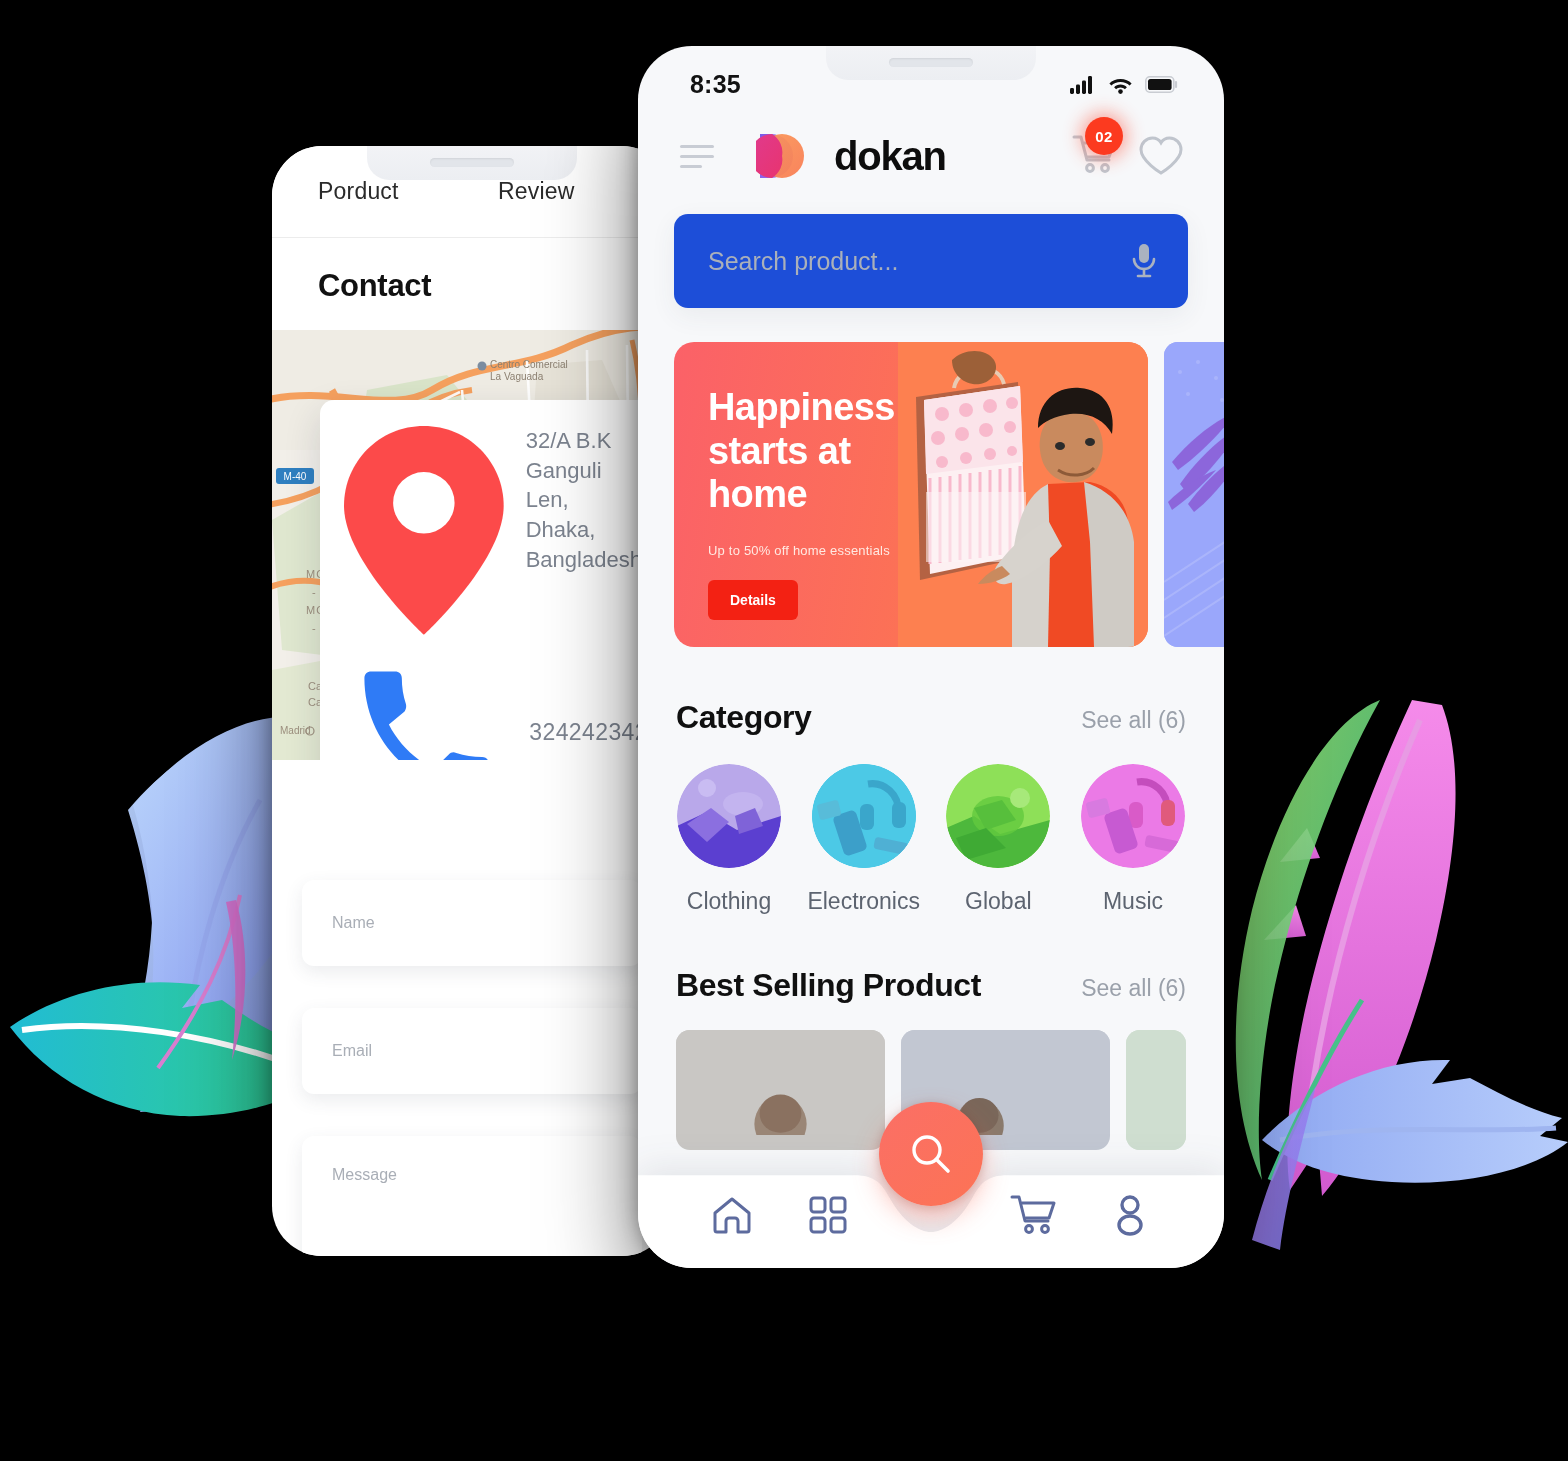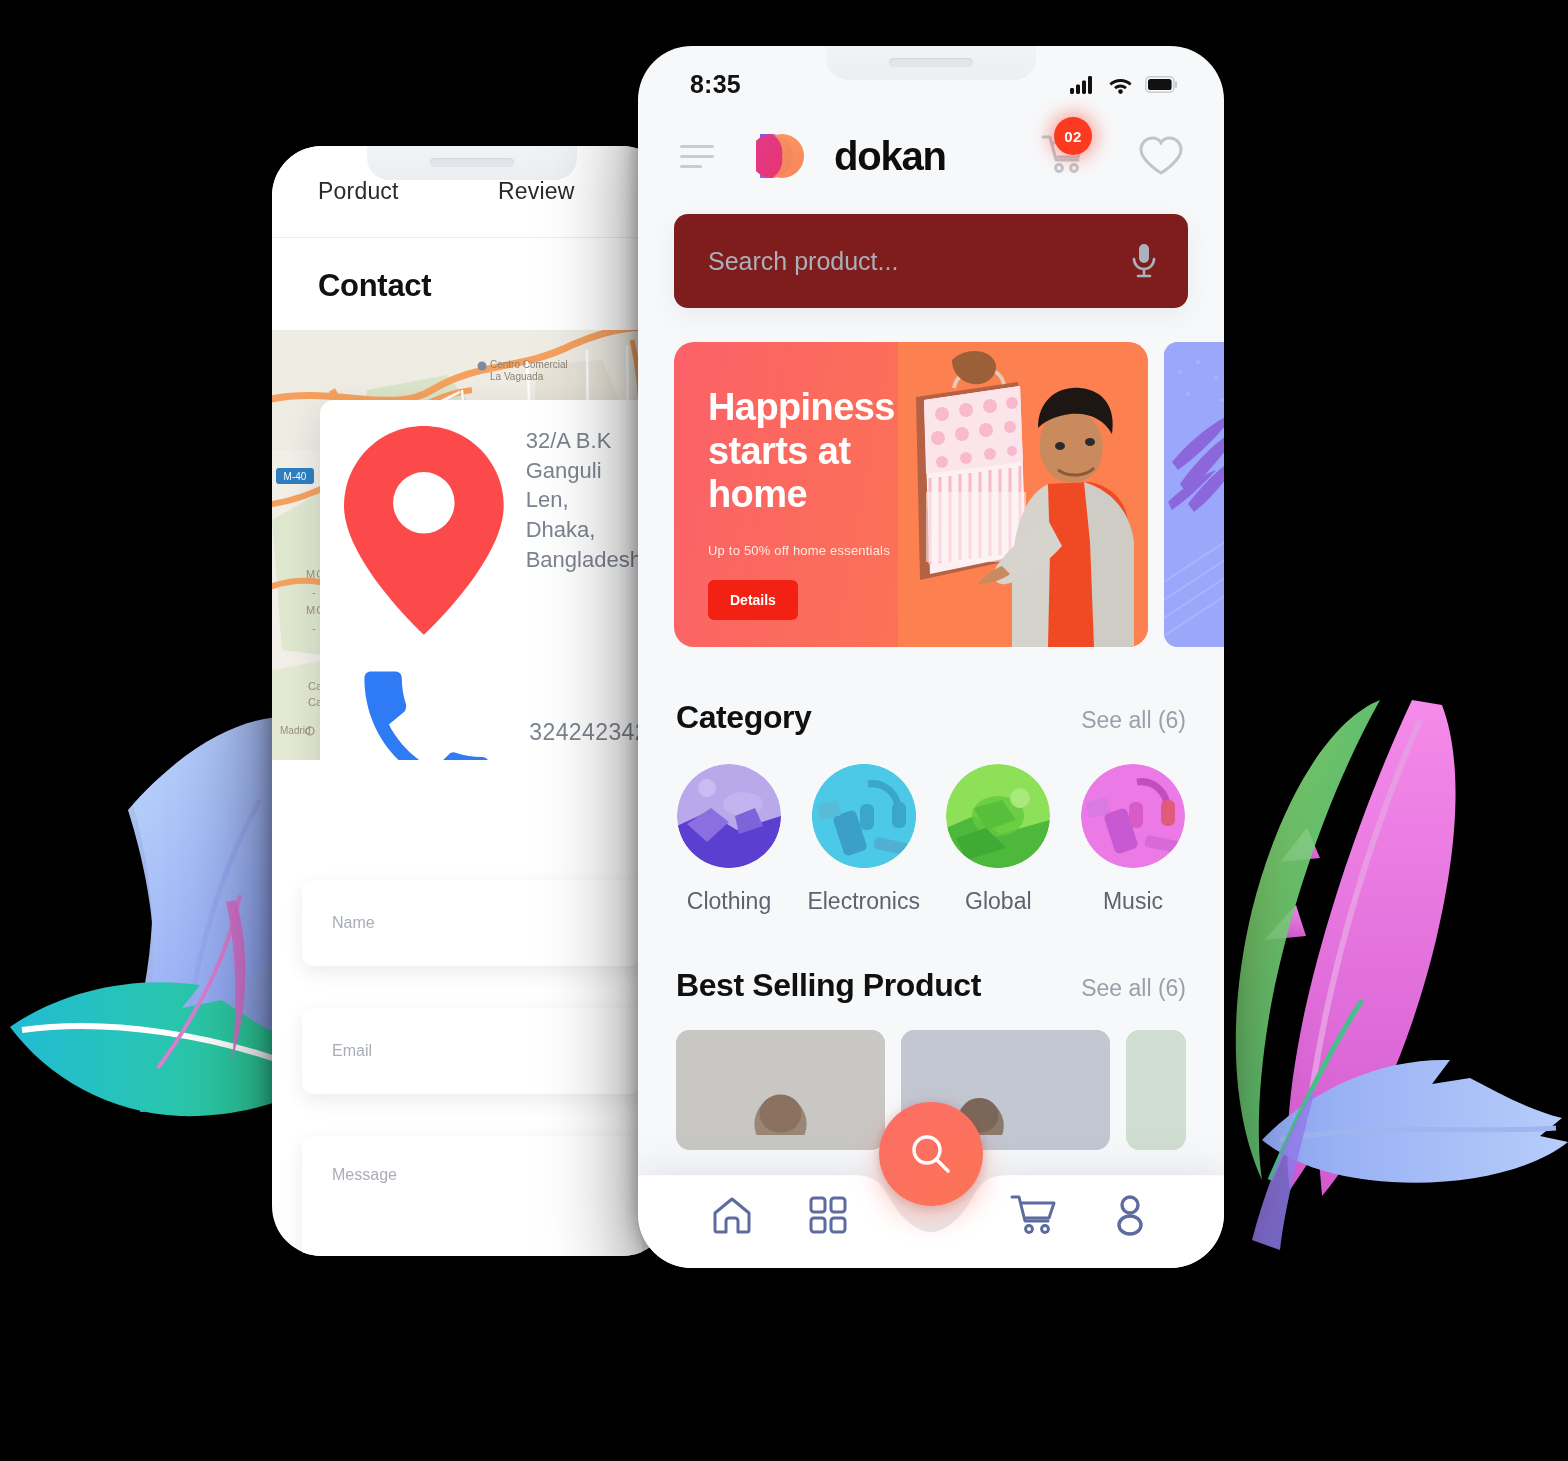--- a/index.html
+++ b/index.html
@@ -104,32 +104,32 @@
     padding: 18px 40px 14px 42px; height: 92px;
   }
   .hamburger { display: flex; flex-direction: column; gap: 7px; width: 34px; }
   .hamburger i { display: block; height: 3px; border-radius: 2px; background: #c8ccd4; }
   .hamburger i:nth-child(1) { width: 34px; }
   .hamburger i:nth-child(2) { width: 34px; }
   .hamburger i:nth-child(3) { width: 22px; }
   .brand { display: flex; align-items: center; gap: 26px; margin-left: 42px; }
   .brand-name { font-size: 40px; font-weight: 700; color: #0d0d0d; letter-spacing: -1.2px; }
   .appbar-spacer { flex: 1; }
-  .cart-wrap { position: relative; margin-right: 51px; }
+  .cart-wrap { position: relative; margin-right: 20px; }
   .cart-badge {
     position: absolute; top: -16px; left: 13px;
     width: 38px; height: 38px; border-radius: 50%;
     background: #fc3a1f;
     box-shadow: 0 0 18px 4px rgba(252,58,31,.45);
     display: flex; align-items: center; justify-content: center;
     font-size: 15px; font-weight: 700; color: #fff; letter-spacing: .3px;
   }
   .searchbar {
     margin: 14px 36px 0 36px; height: 94px;
-    background: #7f1d1d; border-radius: 14px;
+    background: #1d4ed8; border-radius: 14px;
     box-shadow: 0 8px 26px rgba(60,70,90,.07);
     display: flex; align-items: center; padding: 0 30px 0 34px;
   }
   .search-ph { flex: 1; font-size: 25px; color: #aab0ba; }
 
   .banner-rail {
     margin: 34px 0 0 0; display: flex; gap: 16px;
     padding-left: 36px; overflow: hidden;
   }
   .banner {

